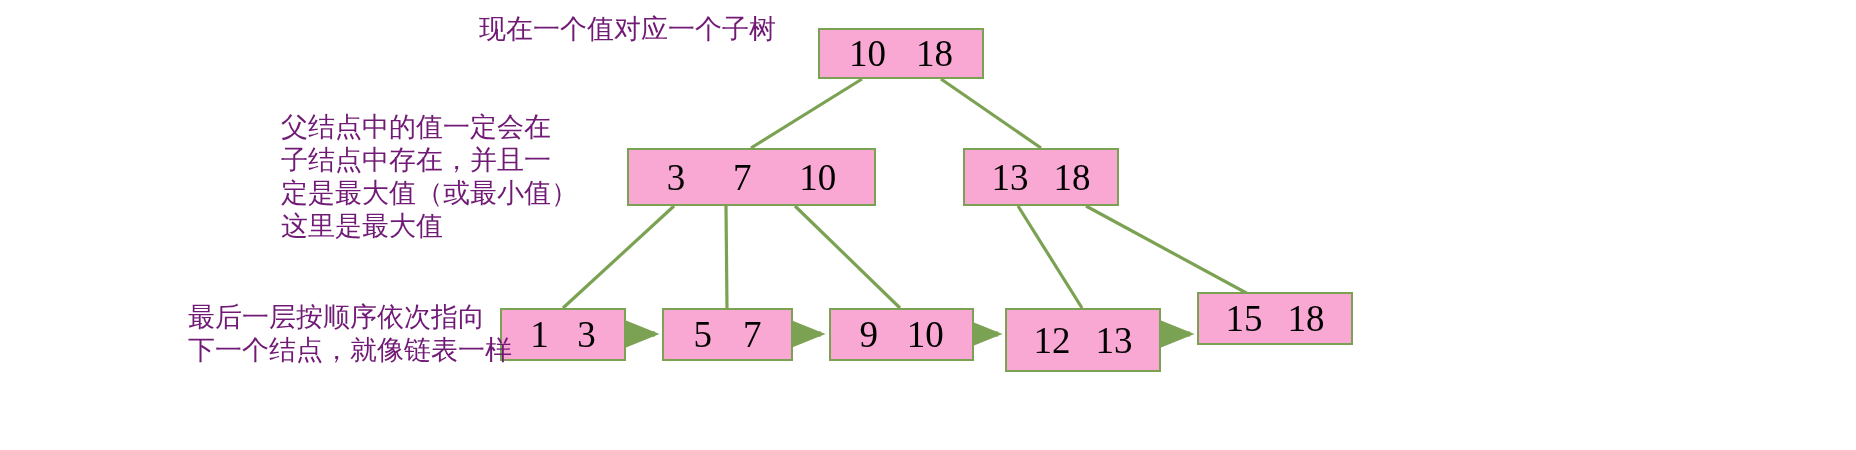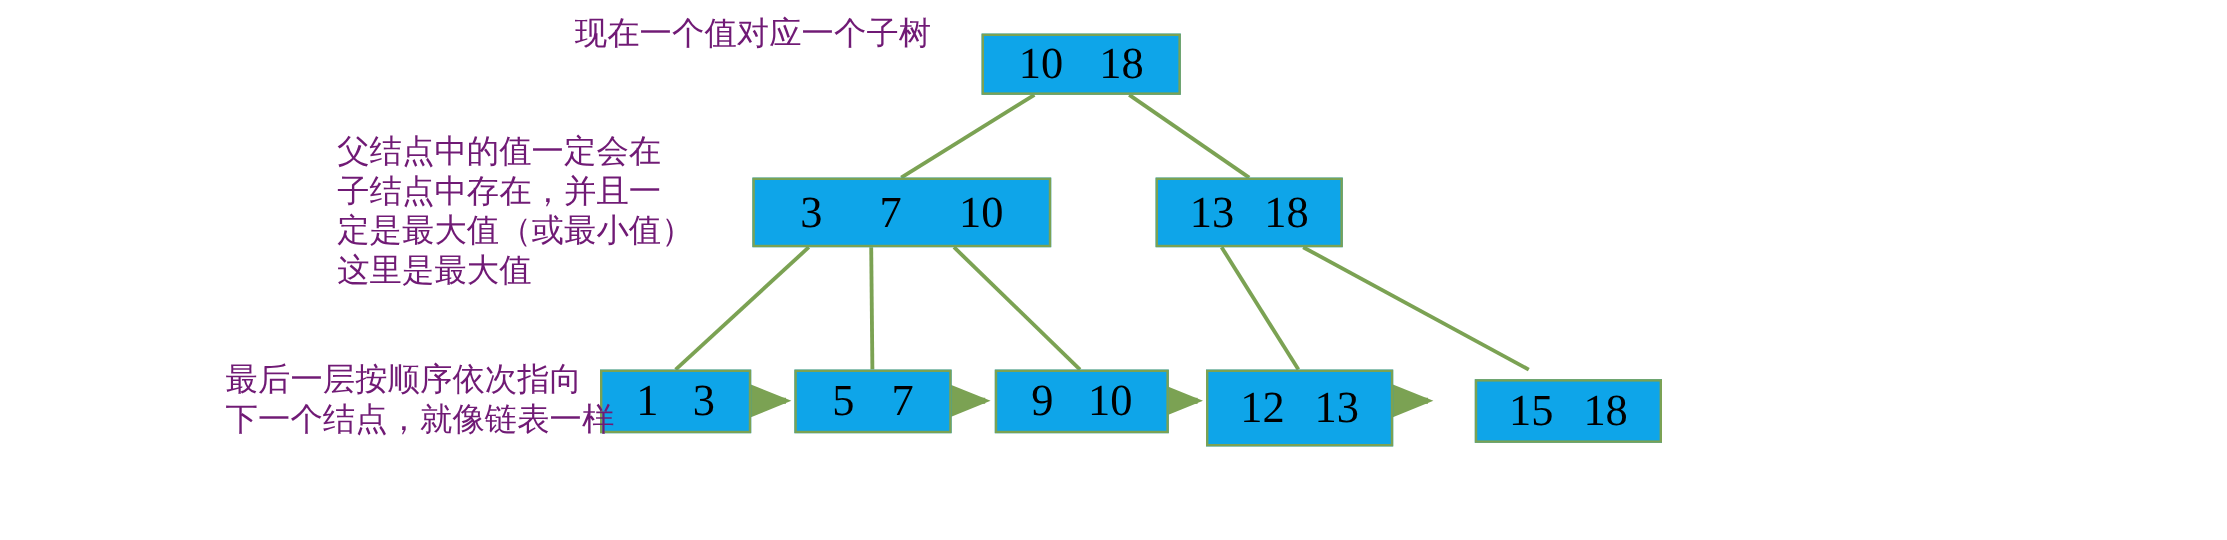--- a/index.html
+++ b/index.html
@@ -25,21 +25,21 @@
     position: absolute;
     left: 0; top: 0;
     width: 1856px;
     height: 450px;
     pointer-events: none;
   }
   .node {
     position: absolute;
     box-sizing: border-box;
     border: 2.5px solid #7ba253;
-    background: #0ea5e9;
+    background: #f9a8d4;
     display: flex;
     align-items: center;
     justify-content: space-around;
     font-family: "Liberation Serif", "DejaVu Serif", serif;
     font-size: 37px;
     line-height: 1;
     color: #000000;
     padding: 0 14px;
     z-index: 5;
   }
@@ -139,21 +139,21 @@
   <div class="node" style="left:829px; top:308px; width:145px; height:53px;">
     <span class="cell">9</span>
     <span class="cell">10</span>
   </div>
 
   <div class="node" style="left:1005px; top:308px; width:156px; height:64px;">
     <span class="cell">12</span>
     <span class="cell">13</span>
   </div>
 
-  <div class="node" style="left:1197px; top:316px; width:156px; height:53px;margin-left:32px;">
+  <div class="node" style="left:1197px; top:292px; width:156px; height:53px;">
     <span class="cell">15</span>
     <span class="cell">18</span>
   </div>
 
   <div class="annot annot-top">现在一个值对应一个子树</div>
 
   <div class="annot annot-mid">父结点中的值一定会在
 子结点中存在，并且一
 定是最大值（或最小值）
 这里是最大值</div>

